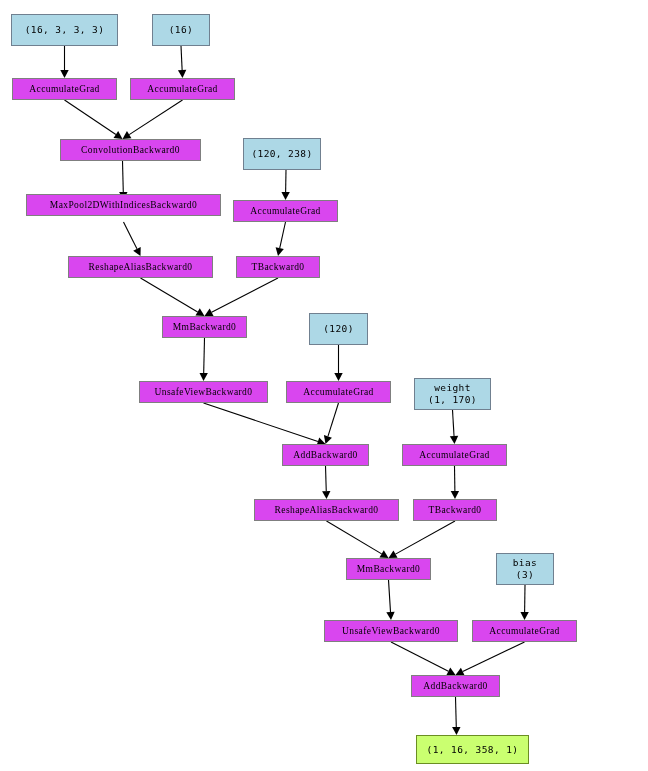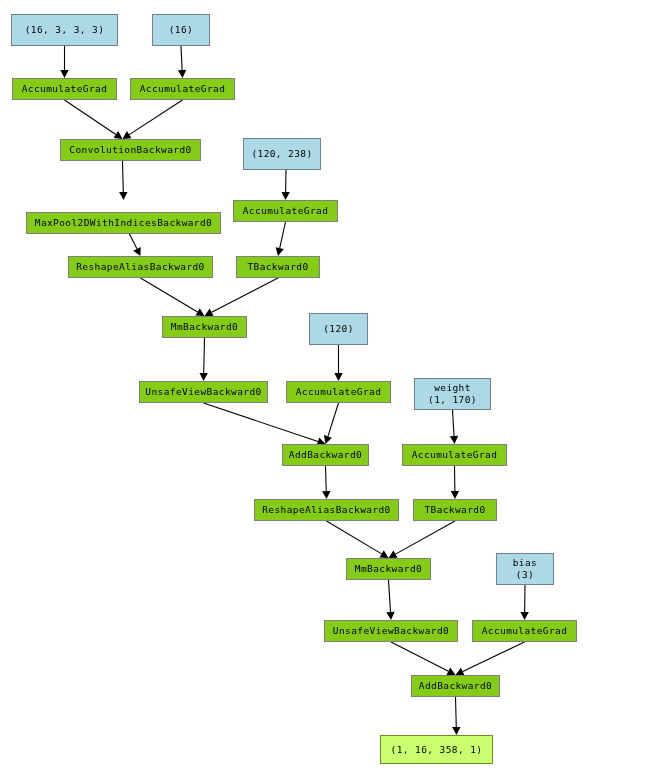--- a/index.html
+++ b/index.html
@@ -23,22 +23,23 @@
     justify-content: center;
     text-align: center;
     font-size: 9.5px;
     line-height: 12px;
     color: #000000;
     border: 1px solid #808080;
     white-space: pre;
     letter-spacing: 0.4px;
   }
   .node.op {
-    background: #84cc16;
+    background: #d946ef;
     border-color: #7f7f7f;
+    font-family: Liberation Serif, serif;
   }
   .node.leaf {
     background: #add8e6;
     border-color: #708090;
   }
   .node.output {
     background: #caff70;
     border-color: #6b8e23;
   }
   svg.edges {
@@ -110,35 +111,35 @@
       <line x1="455.50" y1="697.00" x2="456.29" y2="727.00"></line>
       <polygon class="arrowhead" points="456.50,735.00 452.09,727.11 460.49,726.89"></polygon>
     </svg>
   <div id="nodes-layer">
       <div class="node leaf" style="left: 11px; top: 14px; width: 107px; height: 32px;">(16, 3, 3, 3)</div>
       <div class="node leaf" style="left: 152px; top: 14px; width: 58px; height: 32px;">(16)</div>
       <div class="node op" style="left: 12px; top: 78px; width: 105px; height: 22px;">AccumulateGrad</div>
       <div class="node op" style="left: 130px; top: 78px; width: 105px; height: 22px;">AccumulateGrad</div>
       <div class="node op" style="left: 60px; top: 139px; width: 141px; height: 22px;">ConvolutionBackward0</div>
       <div class="node leaf" style="left: 243px; top: 138px; width: 78px; height: 32px;">(120, 238)</div>
-      <div class="node op" style="left: 26px; top: 212px; width: 195px; height: 22px;">MaxPool2DWithIndicesBackward0</div>
+      <div class="node op" style="left: 26px; top: 194px; width: 195px; height: 22px;">MaxPool2DWithIndicesBackward0</div>
       <div class="node op" style="left: 233px; top: 200px; width: 105px; height: 22px;">AccumulateGrad</div>
       <div class="node op" style="left: 68px; top: 256px; width: 145px; height: 22px;">ReshapeAliasBackward0</div>
       <div class="node op" style="left: 236px; top: 256px; width: 84px; height: 22px;">TBackward0</div>
       <div class="node op" style="left: 162px; top: 316px; width: 85px; height: 22px;">MmBackward0</div>
       <div class="node leaf" style="left: 309px; top: 313px; width: 59px; height: 32px;">(120)</div>
       <div class="node op" style="left: 139px; top: 381px; width: 129px; height: 22px;">UnsafeViewBackward0</div>
       <div class="node op" style="left: 286px; top: 381px; width: 105px; height: 22px;">AccumulateGrad</div>
       <div class="node leaf" style="left: 414px; top: 378px; width: 77px; height: 32px;">weight
 (1, 170)</div>
       <div class="node op" style="left: 282px; top: 444px; width: 87px; height: 22px;">AddBackward0</div>
       <div class="node op" style="left: 402px; top: 444px; width: 105px; height: 22px;">AccumulateGrad</div>
       <div class="node op" style="left: 254px; top: 499px; width: 145px; height: 22px;">ReshapeAliasBackward0</div>
       <div class="node op" style="left: 413px; top: 499px; width: 84px; height: 22px;">TBackward0</div>
       <div class="node op" style="left: 346px; top: 558px; width: 85px; height: 22px;">MmBackward0</div>
       <div class="node leaf" style="left: 496px; top: 553px; width: 58px; height: 32px;">bias
 (3)</div>
       <div class="node op" style="left: 324px; top: 620px; width: 134px; height: 22px;">UnsafeViewBackward0</div>
       <div class="node op" style="left: 472px; top: 620px; width: 105px; height: 22px;">AccumulateGrad</div>
       <div class="node op" style="left: 411px; top: 675px; width: 89px; height: 22px;">AddBackward0</div>
-      <div class="node output" style="left: 380px; top: 735px; width: 113px; height: 29px;">(1, 16, 358, 1)</div>
+      <div class="node output" style="left: 416px; top: 735px; width: 113px; height: 29px;">(1, 16, 358, 1)</div>
     </div>
 </div>
 
 </body></html>

